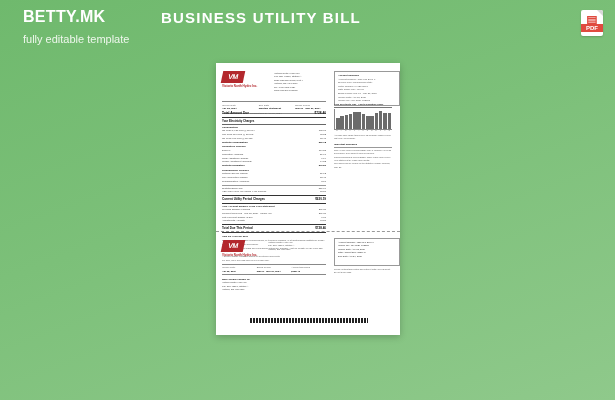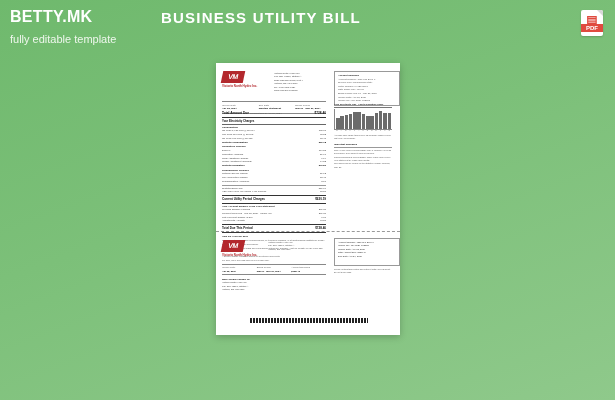--- a/index.html
+++ b/index.html
@@ -15,21 +15,21 @@
   }
   .page {
     position: relative;
     width: 615px;
     height: 400px;
     background: linear-gradient(160deg, #6fb96d 0%, #7cc079 45%, #8fc98b 100%);
   }
   
   .brand {
     position: absolute;
-    left: 10px;
+    left: 23px;
     top: 9px;
     width: 200px;
   }
   .brand-name {
     font-size: 16px;
     font-weight: bold;
     color: #ffffff;
     letter-spacing: 0.3px;
     line-height: 1;
   }

